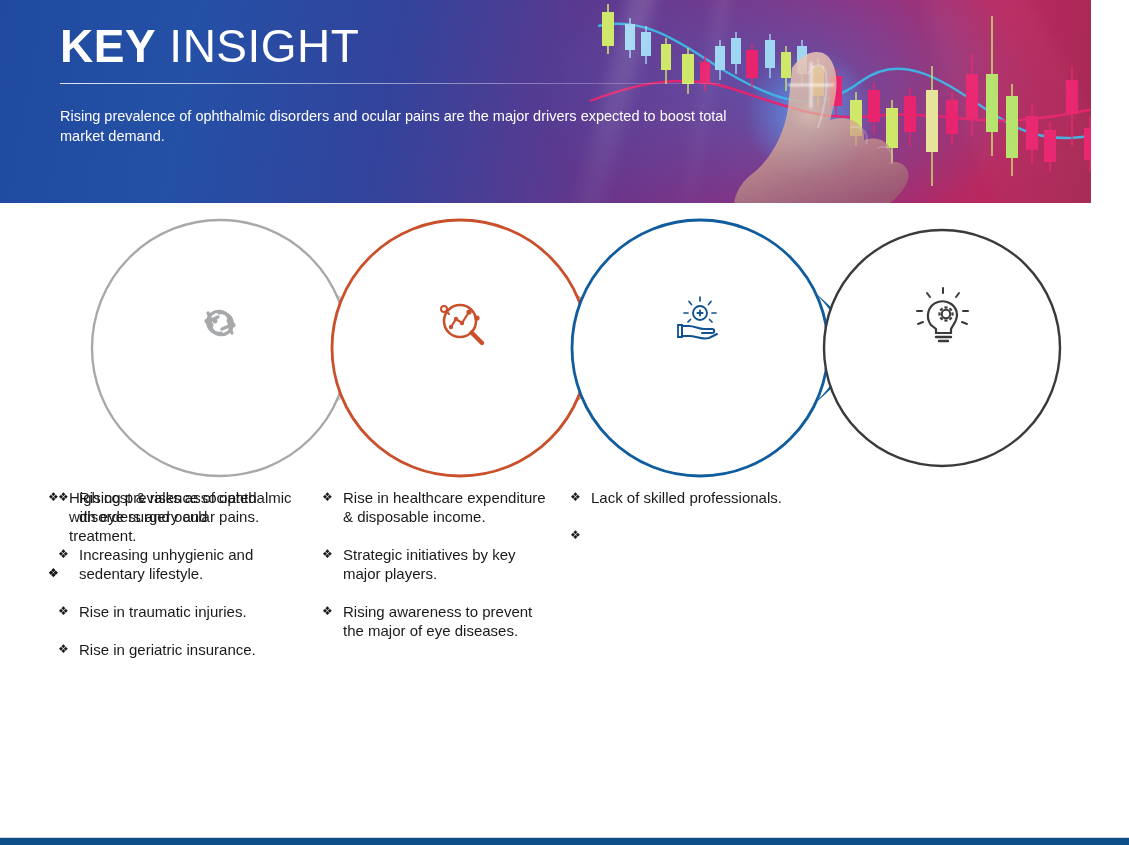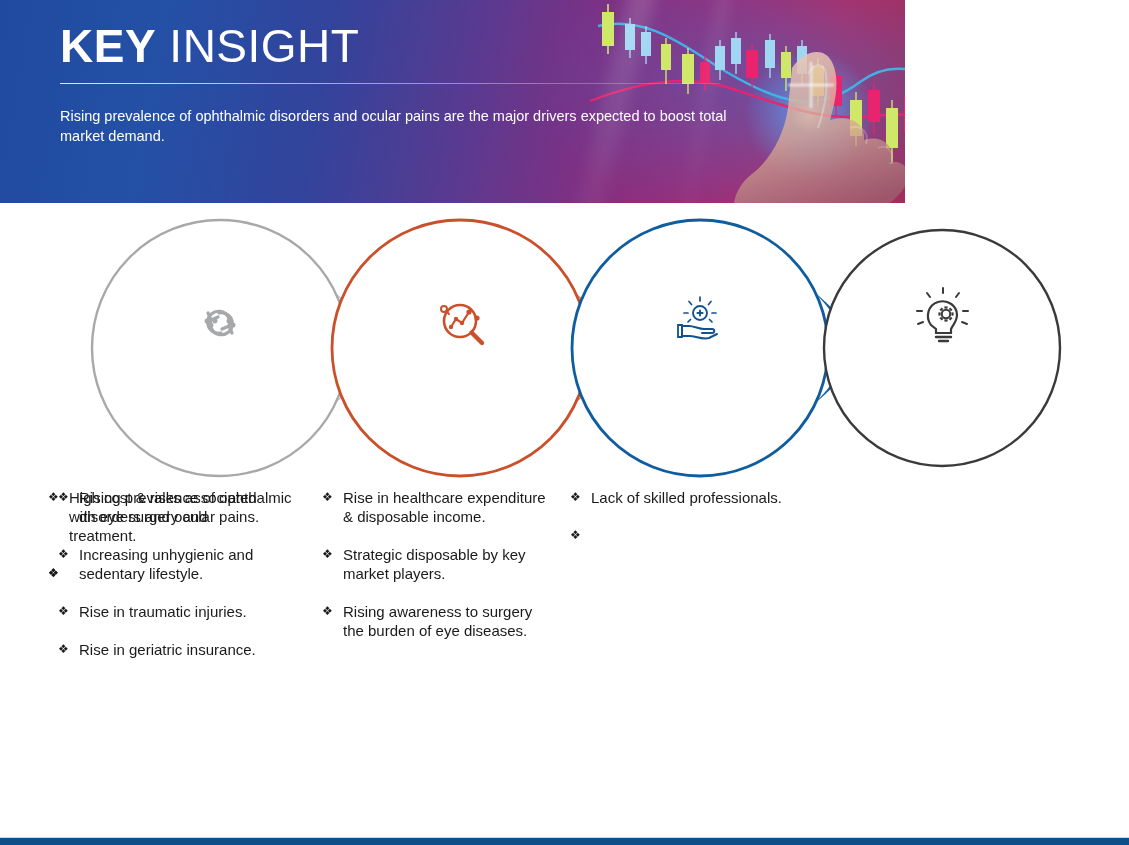--- a/index.html
+++ b/index.html
@@ -12,21 +12,21 @@
   #page {
     position: relative;
     width: 1129px; height: 845px;
     background: #ffffff;
   }
 
   
   #header {
     position: absolute;
     left: 0; top: 0;
-    width: 905px; height: 203px;
+    width: 1091px; height: 203px;
     overflow: hidden;
     background:
       radial-gradient(ellipse 360px 200px at 790px 90px, rgba(60,110,200,0.55) 0%, rgba(60,110,200,0.0) 70%),
       linear-gradient(100deg,
         #1f4aa0 0%,
         #2450a6 18%,
         #33439b 36%,
         #5a3a90 52%,
         #7c3184 64%,
         #9e2c77 78%,
@@ -402,25 +402,25 @@
       </div>
     </div>
 
     <div class="col c2">
       <div class="bullet">
         <span class="mark">❖</span>
         <span>Rise in healthcare expenditure &amp; disposable income.</span>
       </div>
       <div class="bullet">
         <span class="mark">❖</span>
-        <span>Strategic disposable by key market players.</span>
-      </div>
-      <div class="bullet">
-        <span class="mark">❖</span>
-        <span>Rising awareness to surgery the burden of eye diseases.</span>
+        <span>Strategic initiatives by key major players.</span>
+      </div>
+      <div class="bullet">
+        <span class="mark">❖</span>
+        <span>Rising awareness to prevent the major of eye diseases.</span>
       </div>
     </div>
 
     <div class="col c3">
       <div class="bullet">
         <span class="mark">❖</span>
         <span>Lack of skilled professionals.</span>
       </div>
       <div class="bullet">
         <span class="mark">❖</span>

